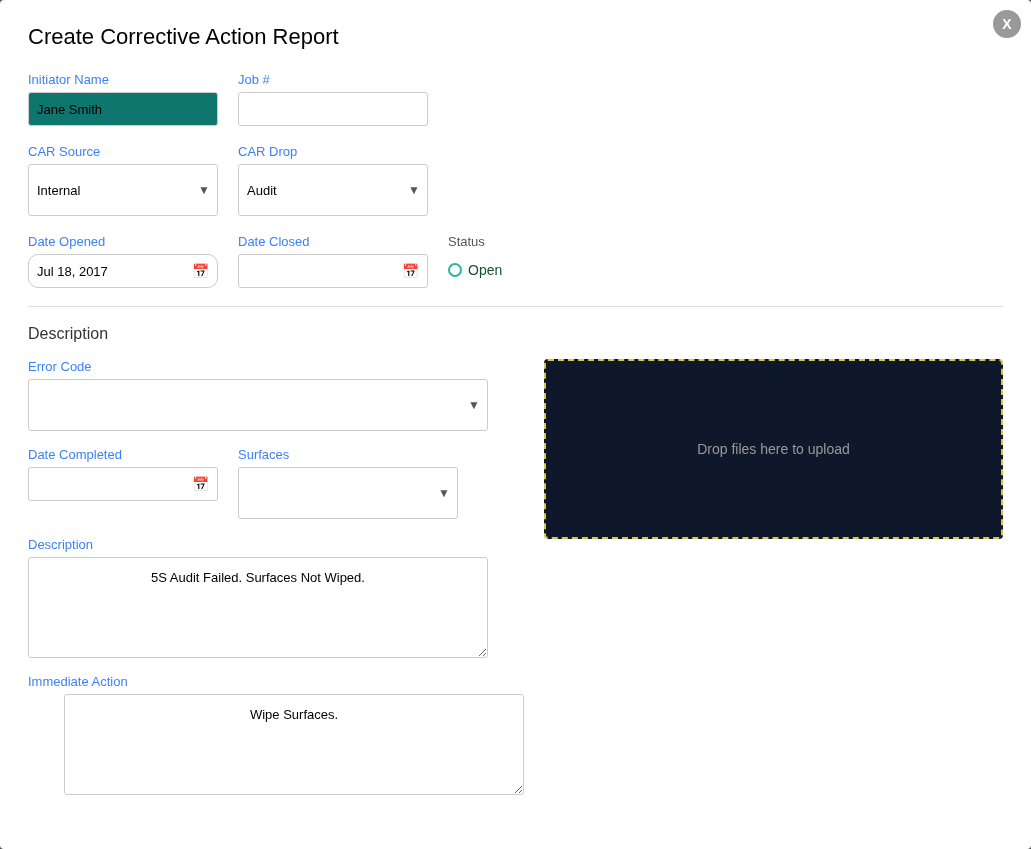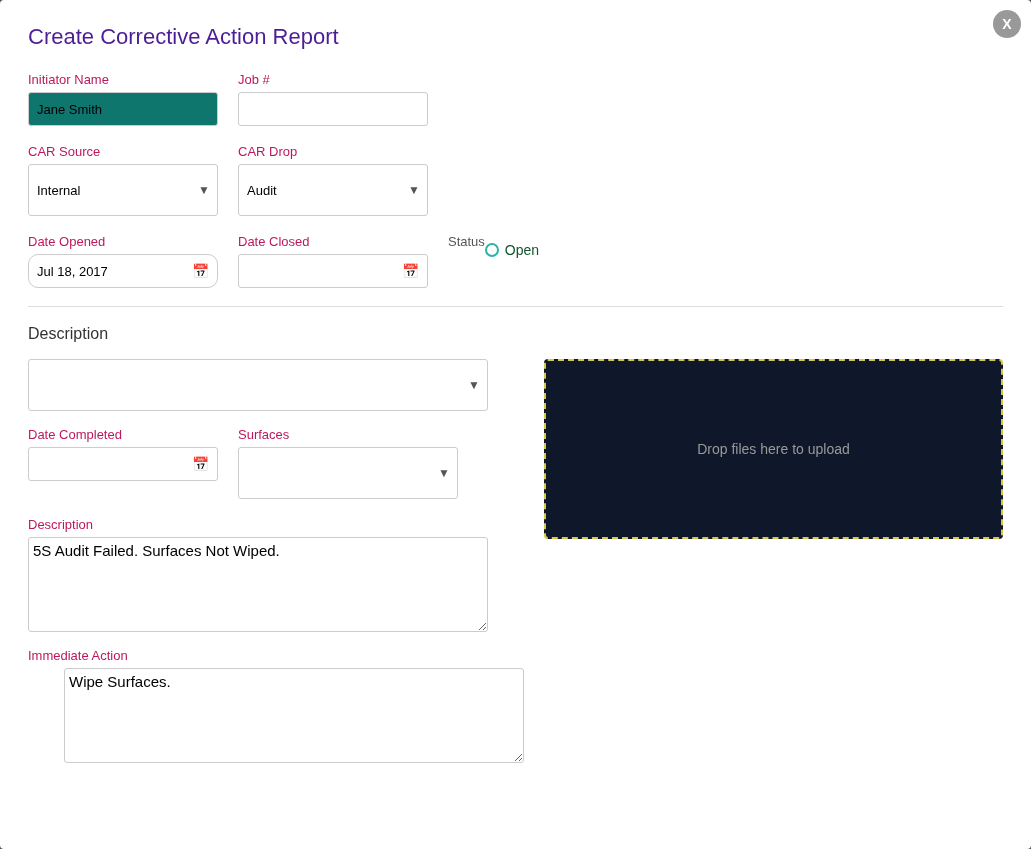--- a/index.html
+++ b/index.html
@@ -33,36 +33,36 @@
       font-size: 14px;
       font-weight: bold;
       cursor: pointer;
       display: flex;
       align-items: center;
       justify-content: center;
     }
     .page-title {
       font-size: 22px;
       font-weight: normal;
-      color: #4c1d95;
+      color: #000000;
       margin-bottom: 22px;
     }
     .form-row {
       display: flex;
       gap: 20px;
       margin-bottom: 18px;
       align-items: flex-start;
     }
     .form-group {
       display: flex;
       flex-direction: column;
     }
     .form-group label {
       font-size: 13px;
-      color: #be185d;
+      color: #3b82f6;
       margin-bottom: 5px;
       font-weight: normal;
     }
     .form-group input[type="text"] {
       border: 1px solid #ccc;
       border-radius: 3px;
       padding: 6px 8px;
       font-size: 13px;
       height: 34px;
       outline: none;
@@ -107,21 +107,21 @@
       position: absolute;
       right: 8px;
       top: 50%;
       transform: translateY(-50%);
       font-size: 14px;
       color: #666;
       pointer-events: none;
     }
     .status-group {
       display: flex;
-      flex-direction: row;
+      flex-direction: column;
     }
     .status-group label {
       font-size: 13px;
       color: #555;
       margin-bottom: 5px;
     }
     .status-value {
       display: flex;
       align-items: center;
       gap: 6px;
@@ -165,25 +165,26 @@
       height: 180px;
       display: flex;
       align-items: center;
       justify-content: center;
       color: #999;
       font-size: 14px;
     }
     .form-group textarea {
       border: 1px solid #ccc;
       border-radius: 3px;
-      padding: 4px;
-      font-size: 15px;
+      padding: 12px;
+      font-size: 13px;
       resize: vertical;
       outline: none;
       font-family: Arial, sans-serif;
+      text-align: center;
     }
   </style>
 </head>
 <body>
 
 <div class="modal">
   <button class="close-btn">X</button>
 
   <h1 class="page-title">Create Corrective Action Report</h1>
 
@@ -249,20 +250,21 @@
   </div>
 
   <hr class="divider">
 
   <h2 class="section-title">Description</h2>
 
   <div class="main-content">
     <div class="left-column">
 
       <div class="form-group" style="margin-bottom:16px;">
+        <label>Error Code</label>
         <div class="select-wrapper" style="width:460px;">
           <select style="width:460px;">
             <option value=""></option>
           </select>
           <span class="chevron">▼</span>
         </div>
       </div>
 
       <div class="form-row">
         <div class="form-group">

